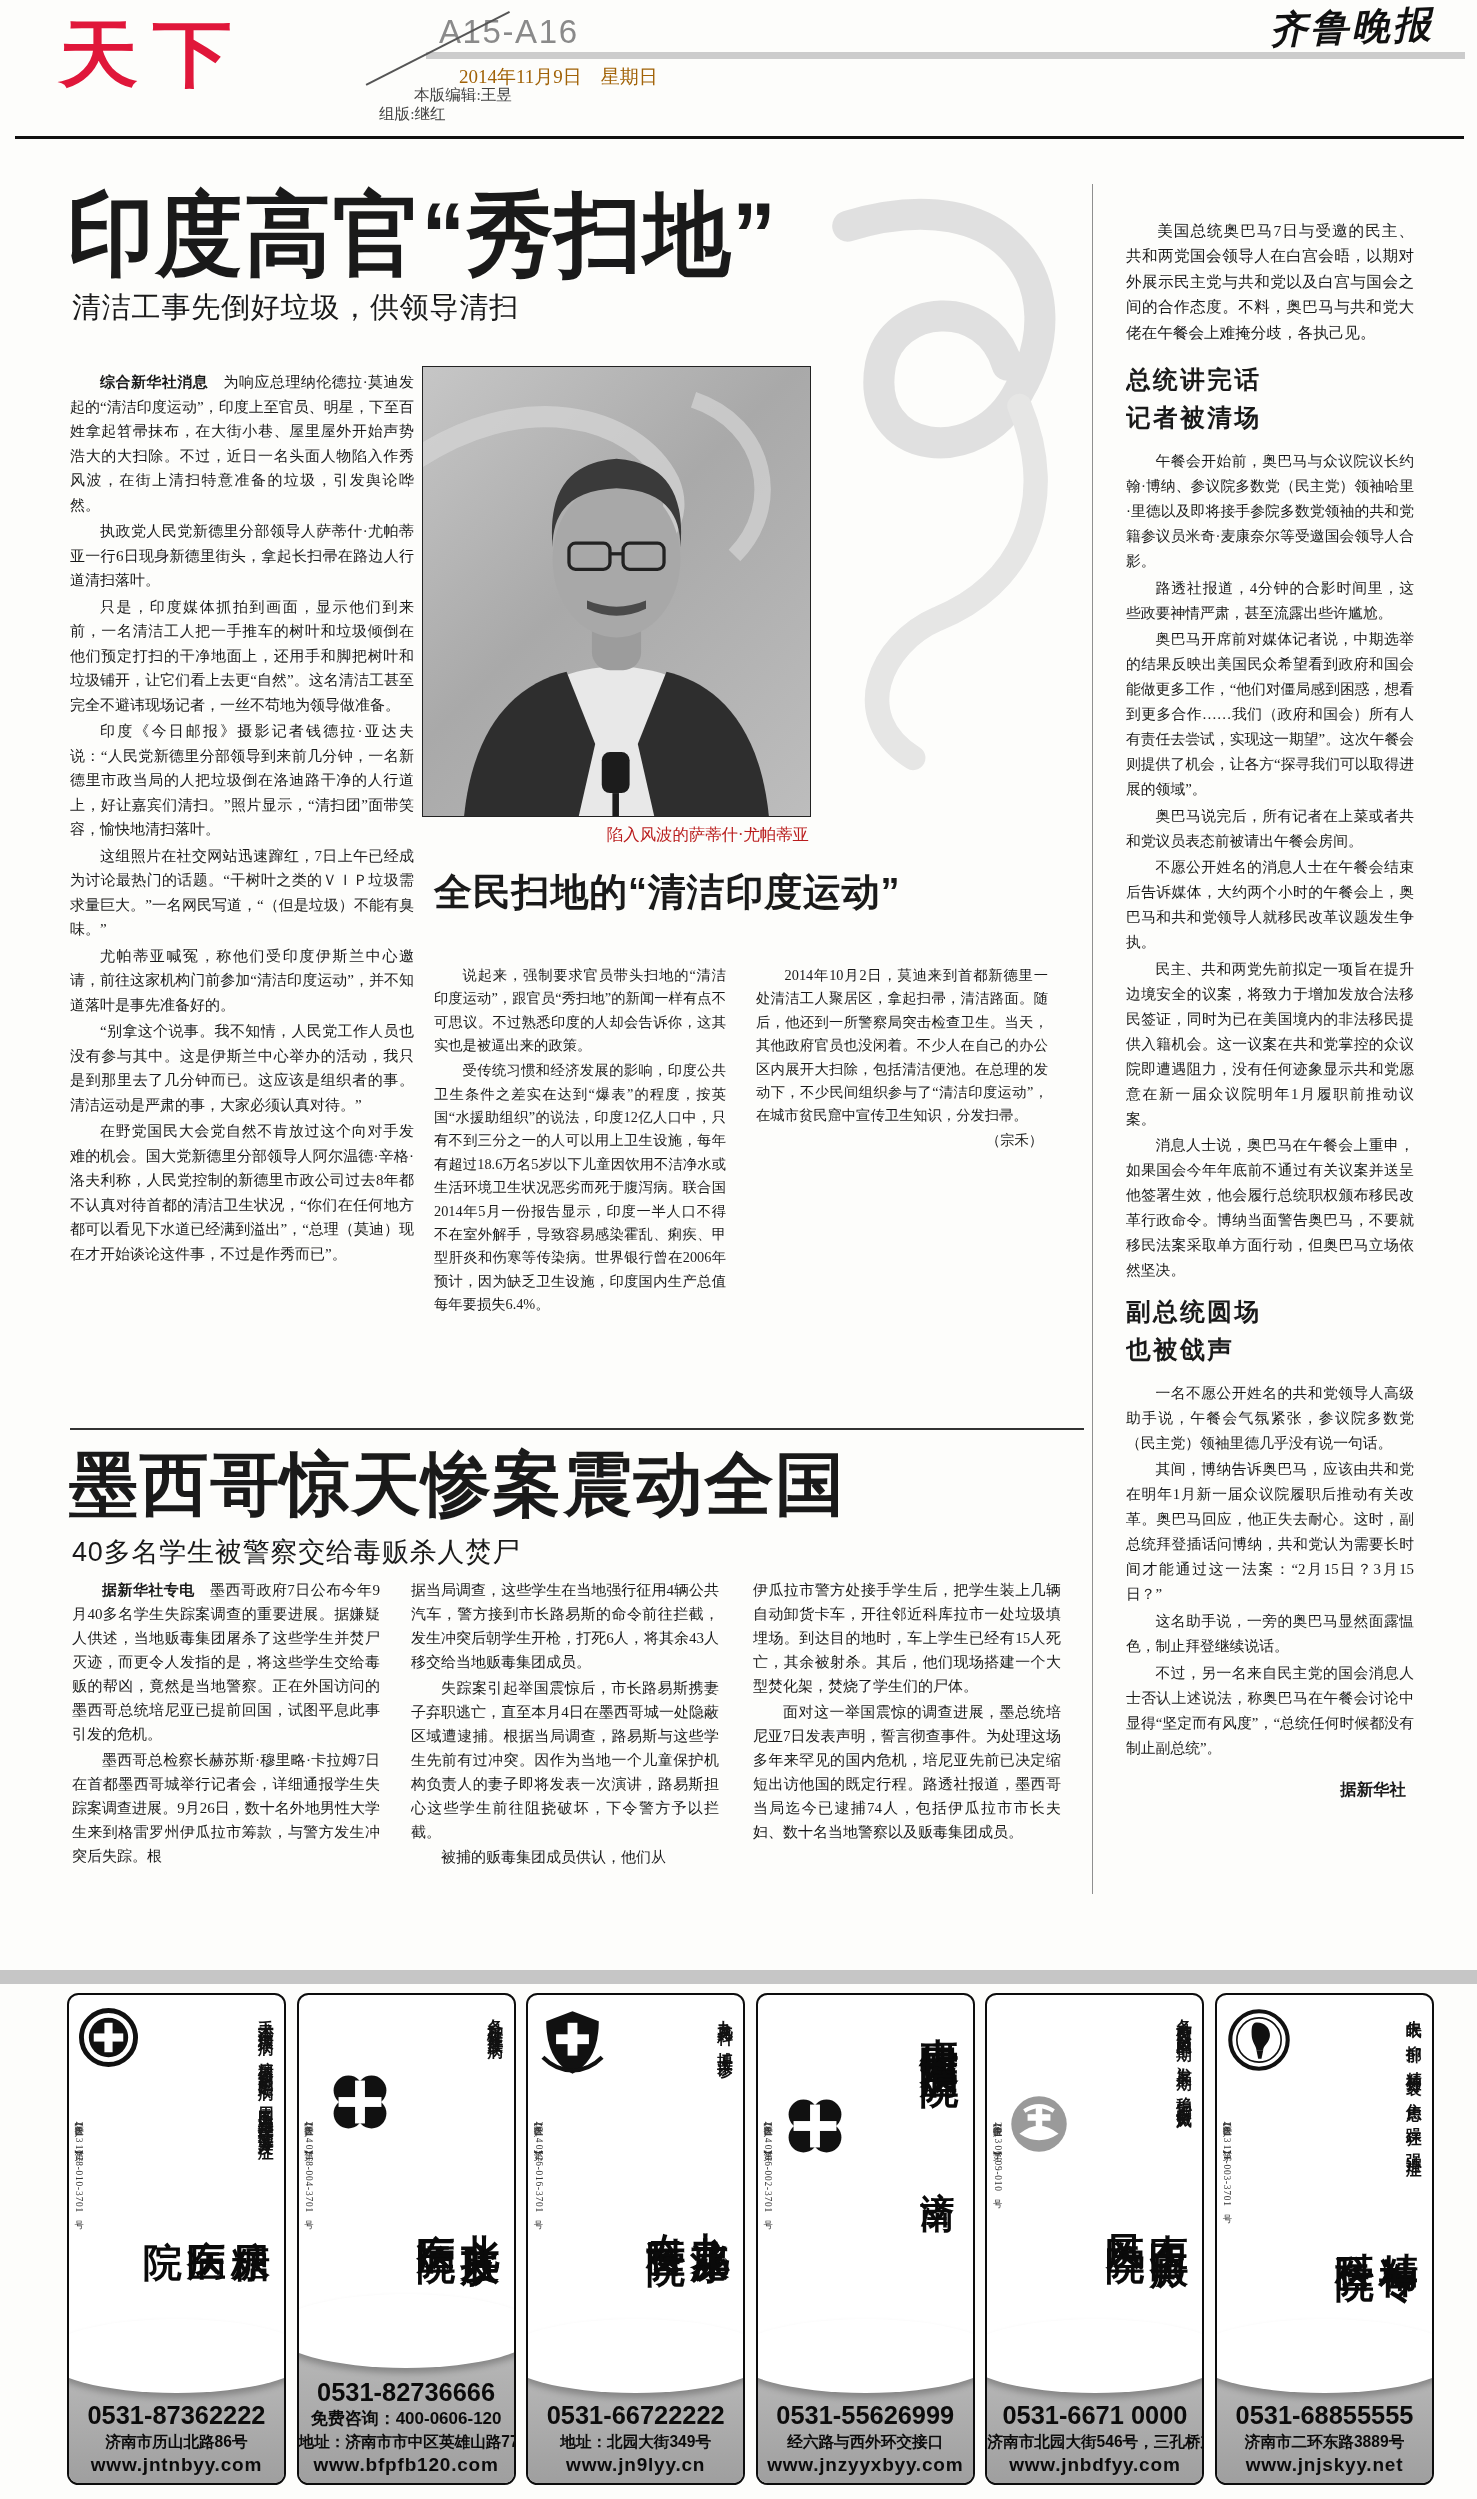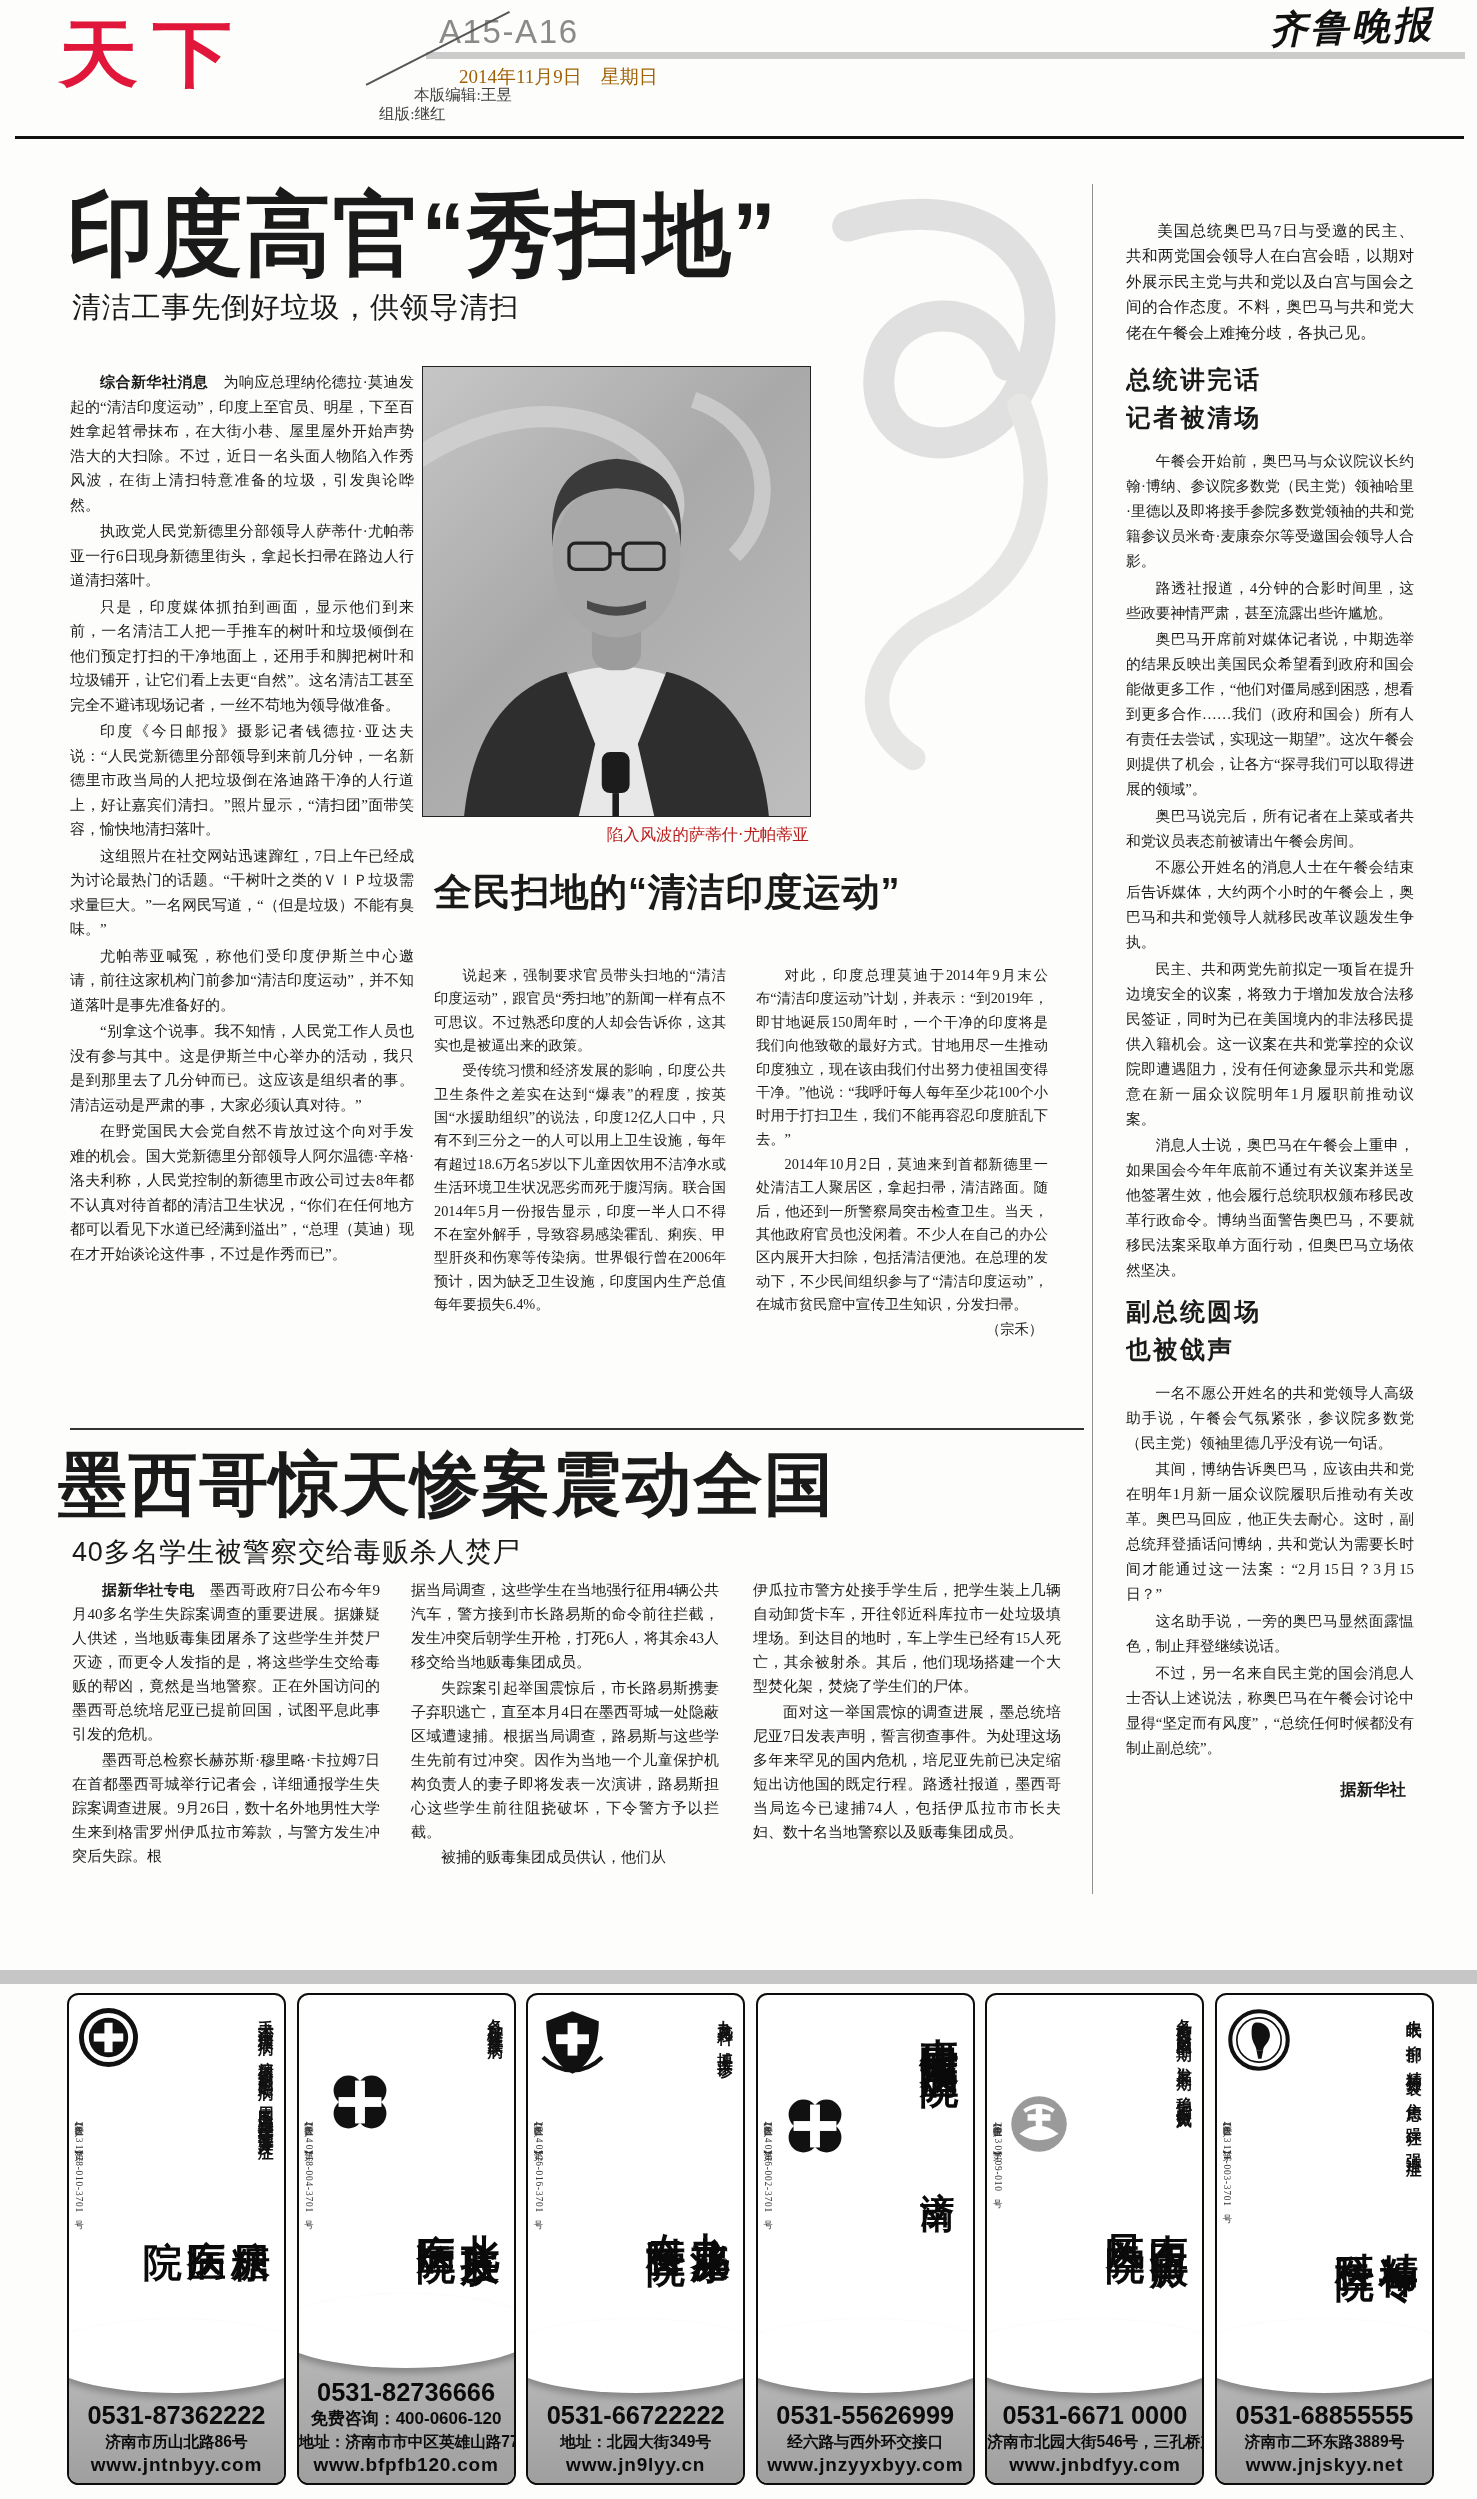--- a/index.html
+++ b/index.html
@@ -49,21 +49,21 @@
   .obama-headline{font-family:"Liberation Sans",sans-serif;font-weight:900;font-size:37px;
         line-height:66px;letter-spacing:0.8px;white-space:nowrap;margin-bottom:23px;}
   .obama-lead{font-size:15.6px;line-height:25.4px;margin-bottom:16.4px;}
   .obama-subhead{font-family:"Liberation Sans",sans-serif;font-weight:bold;font-size:24.6px;
         line-height:38px;letter-spacing:2.5px;}
   .obama-body{font-size:14.8px;line-height:25px;margin-top:11.5px;}
   .obama-byline{text-align:right;font-size:16.4px;font-weight:bold;margin:18px 8.2px 0 0;}
   .sp{height:8.2px;}
   
   .mex-rule{position:absolute;left:70px;top:1428px;width:1014px;height:1.6px;background:#333;}
-  .mex-headline{position:absolute;left:58px;top:1439px;font-family:Liberation Mono, monospace;
+  .mex-headline{position:absolute;left:69px;top:1439px;font-family:Liberation Mono, monospace;
         font-weight:900;font-size:69px;letter-spacing:1.6px;white-space:nowrap;}
   .mex-subtitle{position:absolute;left:72px;top:1534px;font-family:"Liberation Sans",sans-serif;
         font-size:27px;letter-spacing:0.8px;}
   .mex-col{position:absolute;top:1578px;width:308px;height:369px;font-size:15px;line-height:24px;overflow:hidden;}
   .mex-col.c1{left:72px;} .mex-col.c2{left:411px;} .mex-col.c3{left:753px;}
   
   .gray-band{position:absolute;left:0;top:1970px;width:1478px;height:14px;background:#c6c6c6;}
   .ads{position:absolute;left:67px;top:1993px;width:1367px;height:492px;display:flex;gap:10.7px;}
   .ad{flex:1;position:relative;border:2.5px solid #0c0c0c;border-radius:11.5px;background:#fff;overflow:hidden;}
   .ad-top{position:absolute;left:0;top:0;right:0;height:359px;writing-mode:vertical-rl;
@@ -152,21 +152,20 @@
   </div>
   <div class="photo-caption">陷入风波的萨蒂什·尤帕蒂亚</div>
 
   <div class="india-section-headline">全民扫地的“清洁印度运动”</div>
 
   <div class="india-midcol1">
     <p class="para">说起来，强制要求官员带头扫地的“清洁印度运动”，跟官员“秀扫地”的新闻一样有点不可思议。不过熟悉印度的人却会告诉你，这其实也是被逼出来的政策。</p>
     <p class="para">受传统习惯和经济发展的影响，印度公共卫生条件之差实在达到“爆表”的程度，按英国“水援助组织”的说法，印度12亿人口中，只有不到三分之一的人可以用上卫生设施，每年有超过18.6万名5岁以下儿童因饮用不洁净水或生活环境卫生状况恶劣而死于腹泻病。联合国2014年5月一份报告显示，印度一半人口不得不在室外解手，导致容易感染霍乱、痢疾、甲型肝炎和伤寒等传染病。世界银行曾在2006年预计，因为缺乏卫生设施，印度国内生产总值每年要损失6.4%。</p>
   </div>
   <div class="india-midcol2">
-    <p class="para">对此，印度总理莫迪于2014年9月末公布“清洁印度运动”计划，并表示：“到2019年，即甘地诞辰150周年时，一个干净的印度将是我们向他致敬的最好方式。甘地用尽一生推动印度独立，现在该由我们付出努力使祖国变得干净。”他说：“我呼吁每人每年至少花100个小时用于打扫卫生，我们不能再容忍印度脏乱下去。”</p>
     <p class="para">2014年10月2日，莫迪来到首都新德里一处清洁工人聚居区，拿起扫帚，清洁路面。随后，他还到一所警察局突击检查卫生。当天，其他政府官员也没闲着。不少人在自己的办公区内展开大扫除，包括清洁便池。在总理的发动下，不少民间组织参与了“清洁印度运动”，在城市贫民窟中宣传卫生知识，分发扫帚。</p>
     <p class="byline-right">（宗禾）</p>
   </div>
 
   <div class="v-divider"></div>
 
   <div class="obama-col">
     <div class="obama-headline">
     </div>
     <p class="para obama-lead">美国总统奥巴马7日与受邀的民主、共和两党国会领导人在白宫会晤，以期对外展示民主党与共和党以及白宫与国会之间的合作态度。不料，奥巴马与共和党大佬在午餐会上难掩分歧，各执己见。</p>

